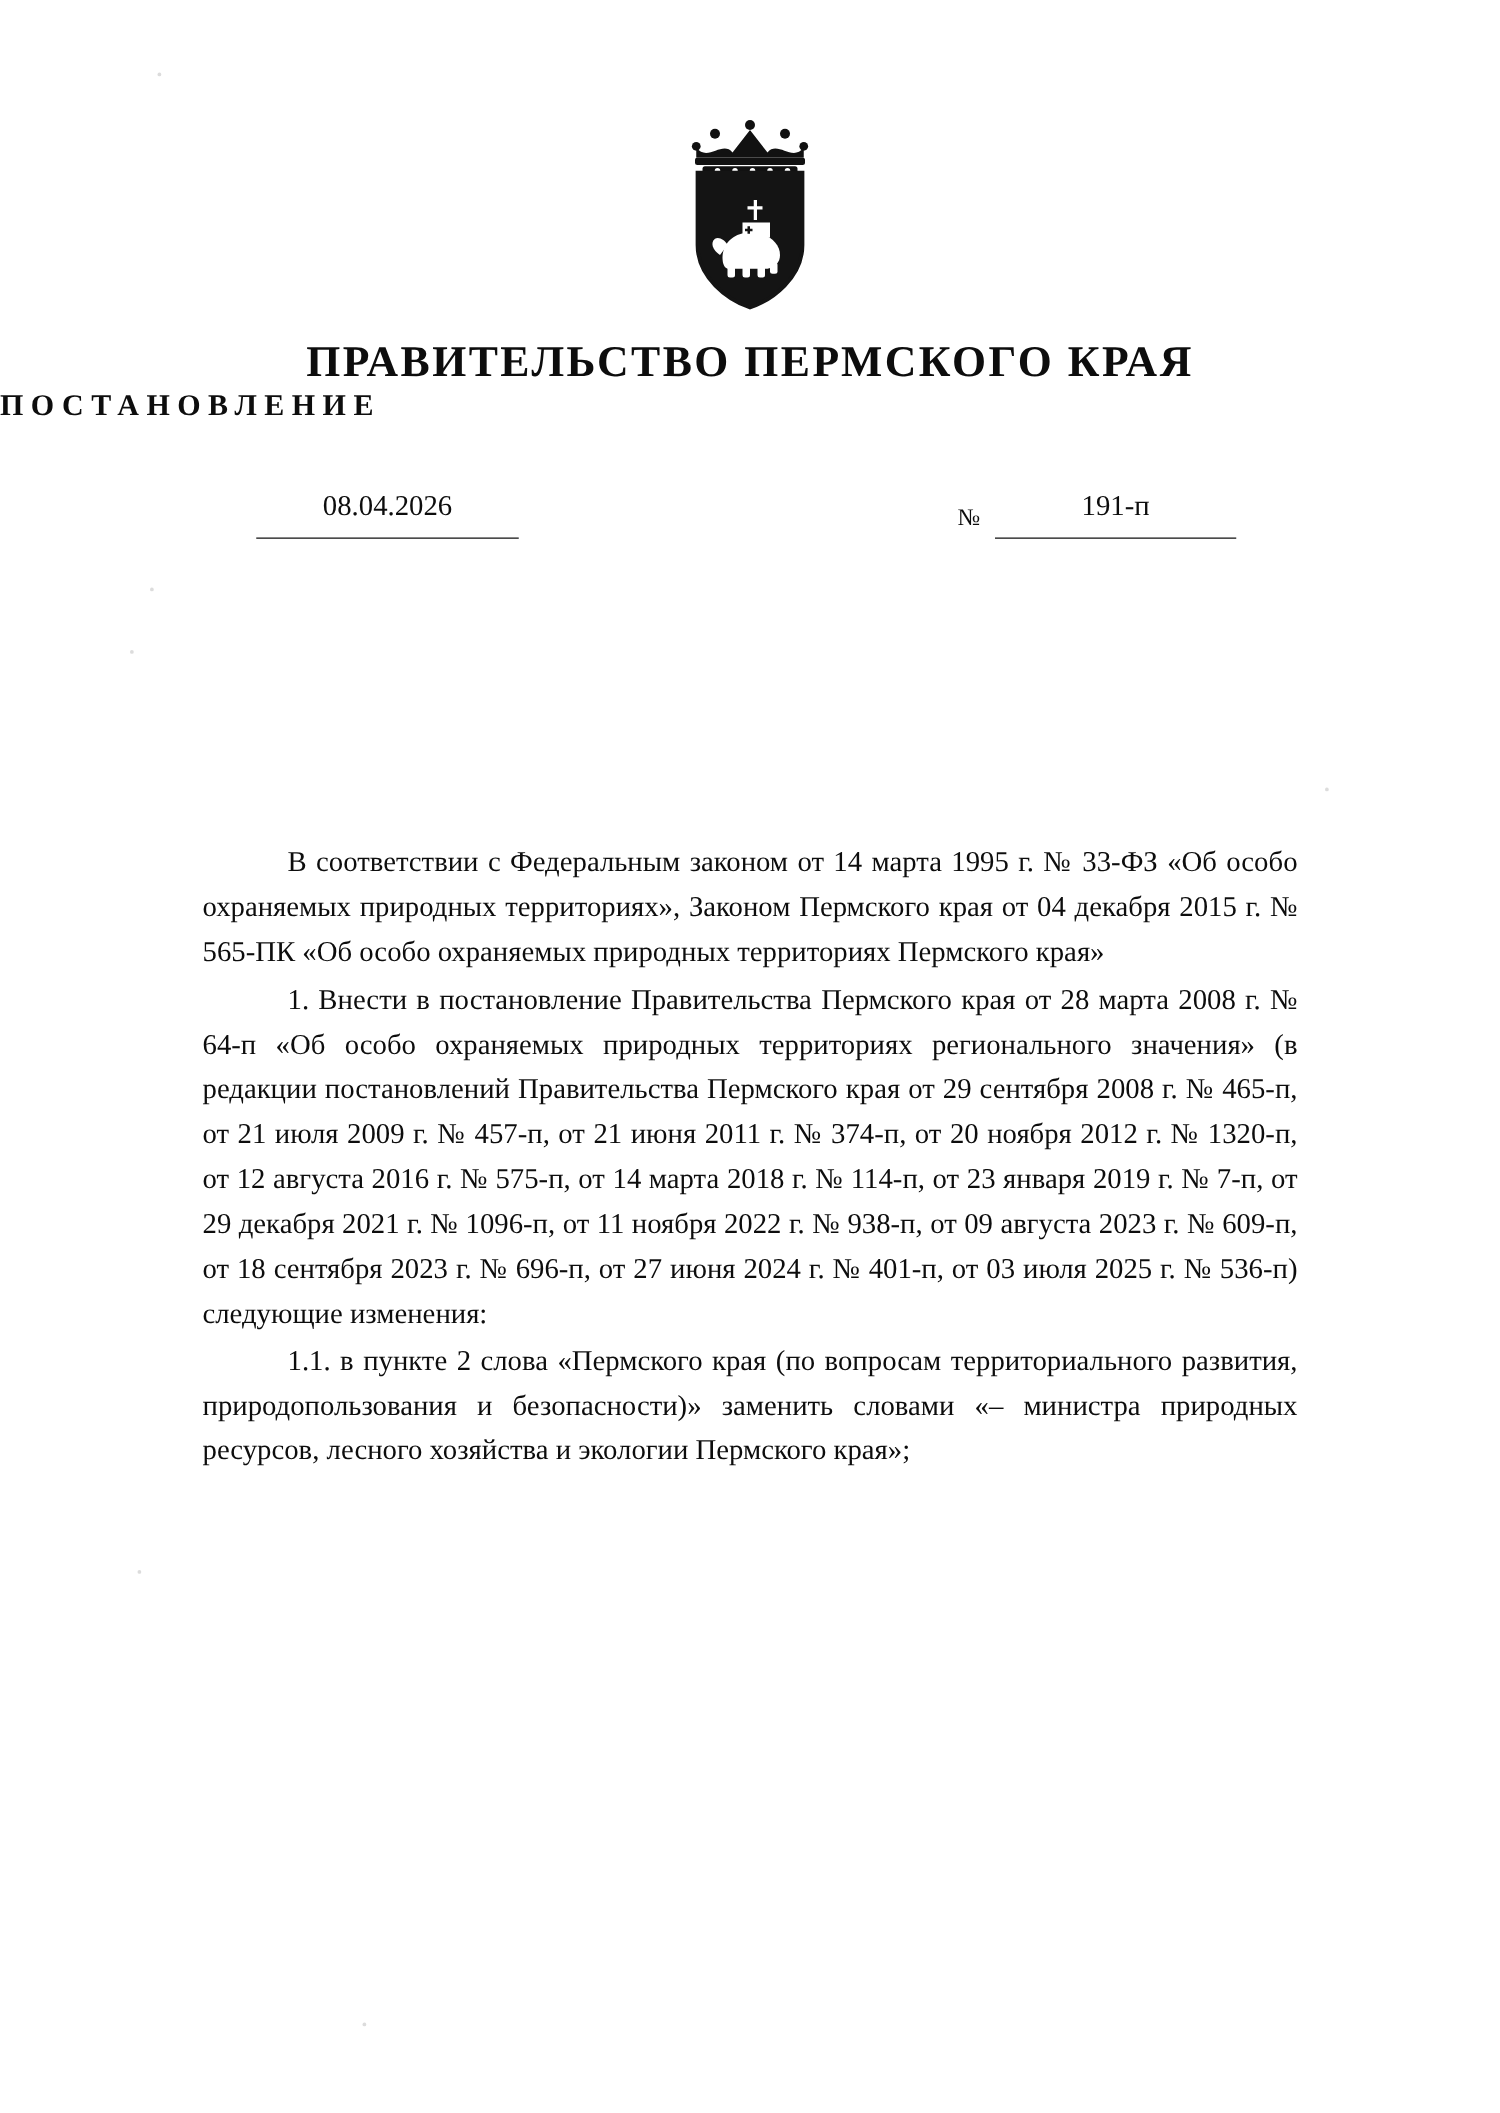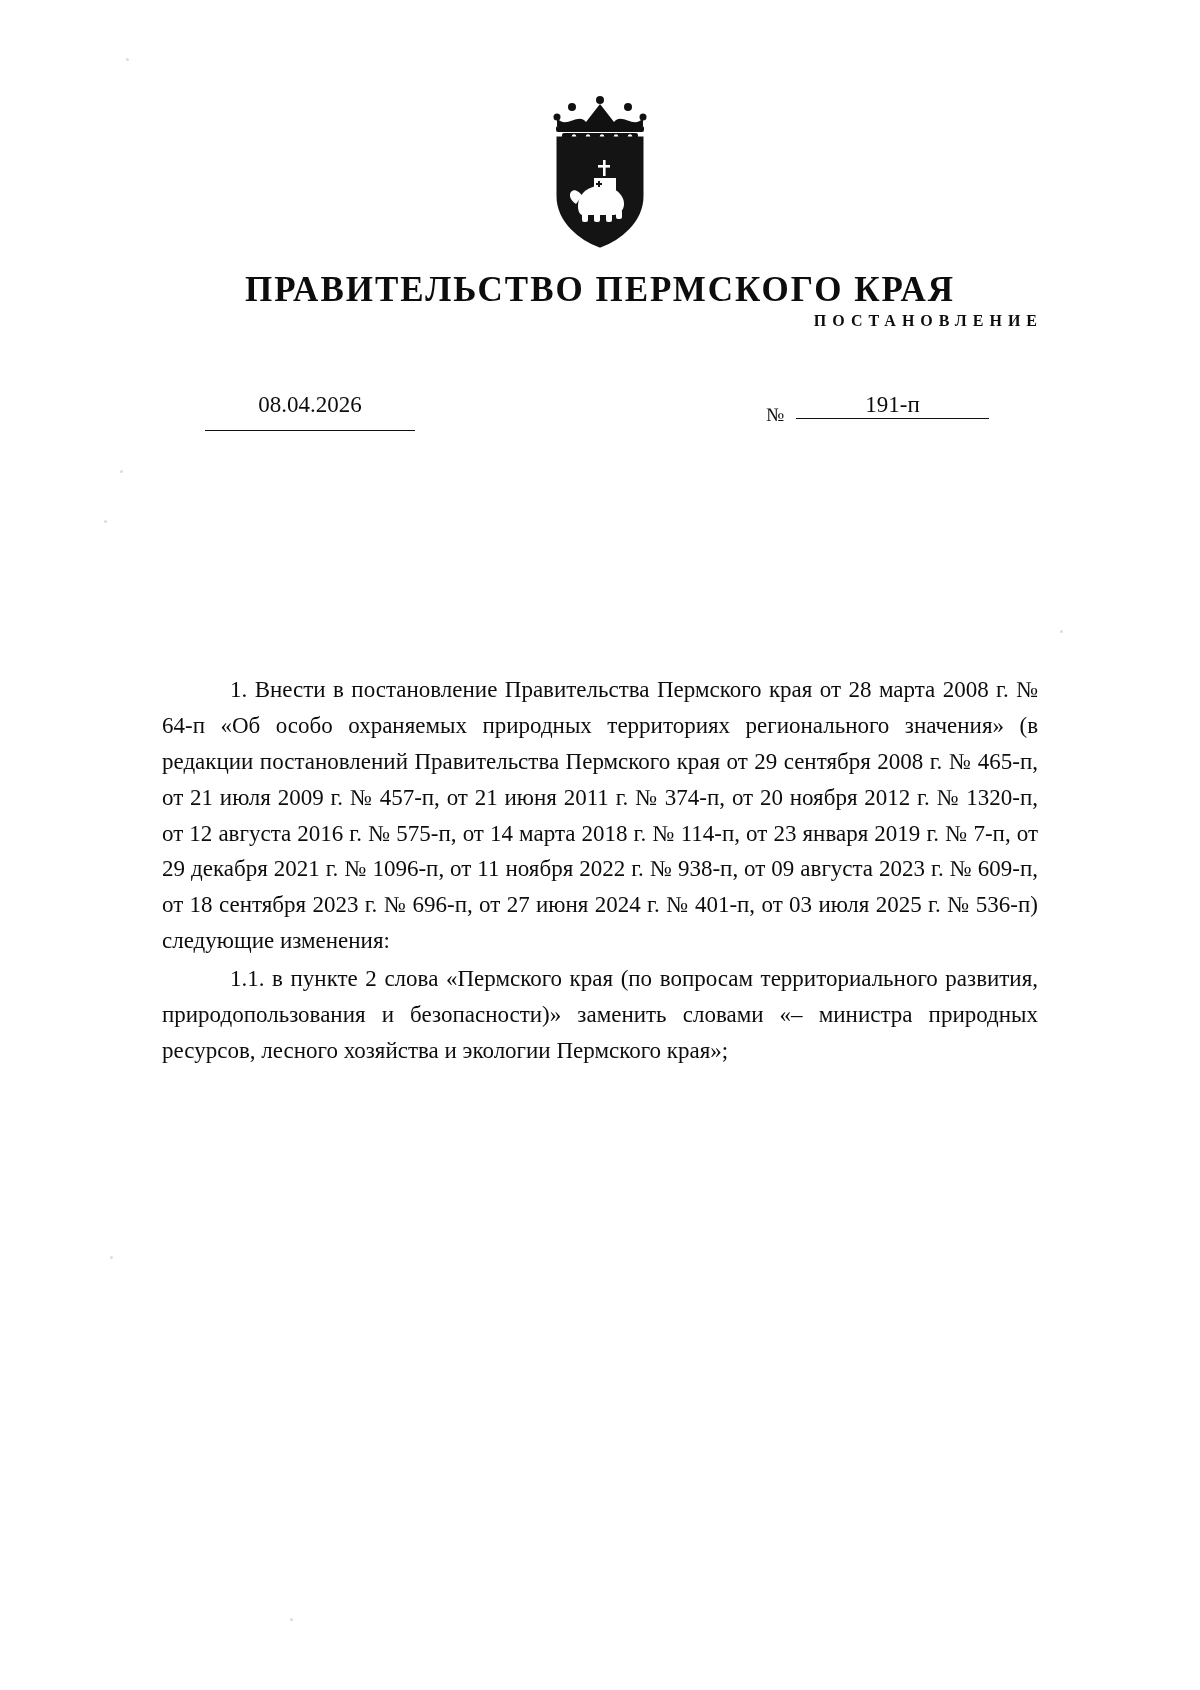--- a/index.html
+++ b/index.html
@@ -54,22 +54,22 @@
     font-size: 35px;
     font-weight: bold;
     letter-spacing: 2.0px;
     font-family: "Liberation Serif", "DejaVu Serif", serif;
   }
   .doc-kind {
     position: absolute;
     top: 312px;
     left: 0;
     width: 1043px;
-    text-align: right;
-    font-size: 16px;
+    text-align: left;
+    font-size: 24px;
     font-weight: bold;
     letter-spacing: 6px;
   }
 
   
   .date-field {
     position: absolute;
     top: 392px;
     left: 205px;
     width: 210px;
@@ -85,20 +85,21 @@
     font-size: 19px;
   }
   .num-field {
     position: absolute;
     top: 392px;
     left: 796px;
     width: 193px;
     text-align: center;
     font-size: 23px;
     border-bottom: 1.6px solid #111;
+    padding-bottom: 12px;
   }
 
   
   .subject {
     position: absolute;
     top: 484px;
     left: 182px;
     width: 500px;
     font-size: 22.5px;
     font-weight: bold;
@@ -200,17 +201,18 @@
 
   <div class="gov-title">ПРАВИТЕЛЬСТВО ПЕРМСКОГО КРАЯ</div>
   <div class="doc-kind">ПОСТАНОВЛЕНИЕ</div>
 
   <div class="date-field">08.04.2026</div>
   <div class="num-label">№</div>
   <div class="num-field">191-п</div>
 
 
   <div class="body">
+    <p>В соответствии с Федеральным законом от 14 марта 1995 г. № 33-ФЗ «Об особо охраняемых природных территориях», Законом Пермского края от 04 декабря 2015 г. № 565-ПК «Об особо охраняемых природных территориях Пермского края»</p>
     <p>1. Внести в постановление Правительства Пермского края от 28 марта 2008 г. № 64-п «Об особо охраняемых природных территориях регионального значения» (в редакции постановлений Правительства Пермского края от 29 сентября 2008 г. № 465-п, от 21 июля 2009 г. № 457-п, от 21 июня 2011 г. № 374-п, от 20 ноября 2012 г. № 1320-п, от 12 августа 2016 г. № 575-п, от 14 марта 2018 г. № 114-п, от 23 января 2019 г. № 7-п, от 29 декабря 2021 г. № 1096-п, от 11 ноября 2022 г. № 938-п, от 09 августа 2023 г. № 609-п, от 18 сентября 2023 г. № 696-п, от 27 июня 2024 г. № 401-п, от 03 июля 2025 г. № 536-п) следующие изменения:</p>
     <p>1.1. в пункте 2 слова «Пермского края (по вопросам территориального развития, природопользования и безопасности)» заменить словами «– министра природных ресурсов, лесного хозяйства и экологии Пермского края»;</p>
   </div>
 
 </div>
 
 </body></html>

